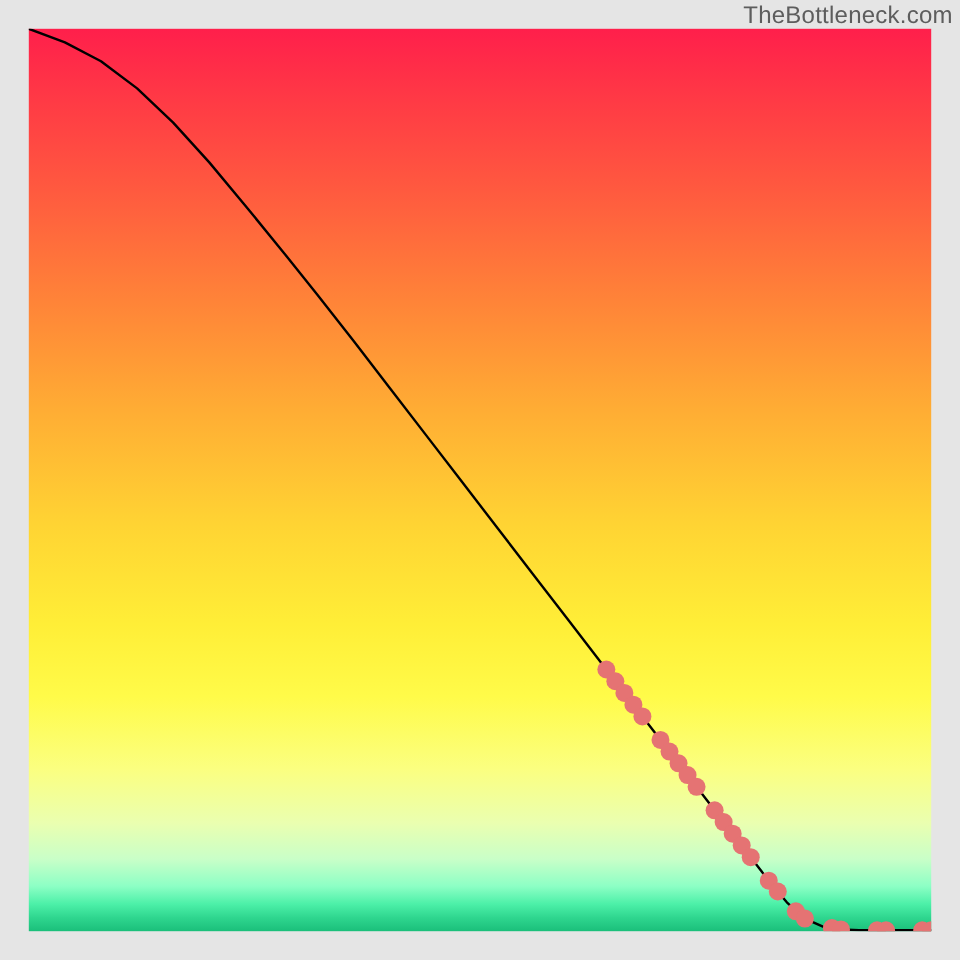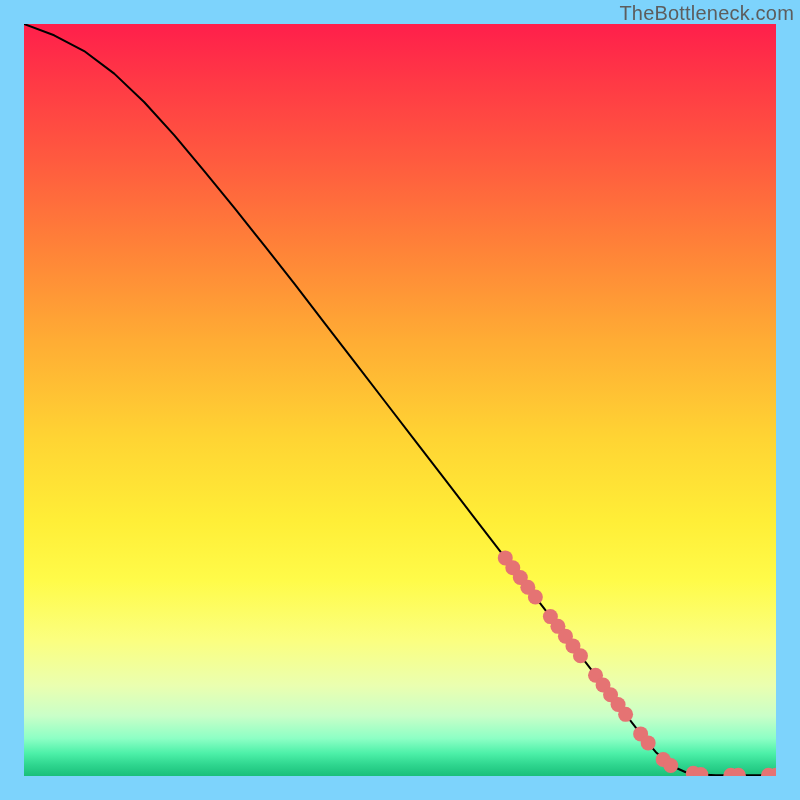--- a/index.html
+++ b/index.html
@@ -8,21 +8,21 @@
     width: 800px;
     height: 800px;
     background: #000;
     overflow: hidden;
     font-family: Arial, Helvetica, sans-serif;
   }
   .frame {
     position: relative;
     width: 800px;
     height: 800px;
-    background: #7dd3fc;
+    background: #e5e5e5;
   }
   .plot {
     position: absolute;
     left: 24px;
     top: 24px;
     width: 752px;
     height: 752px;
     
     background: linear-gradient(to bottom,
       #ff1f4b 0%,

